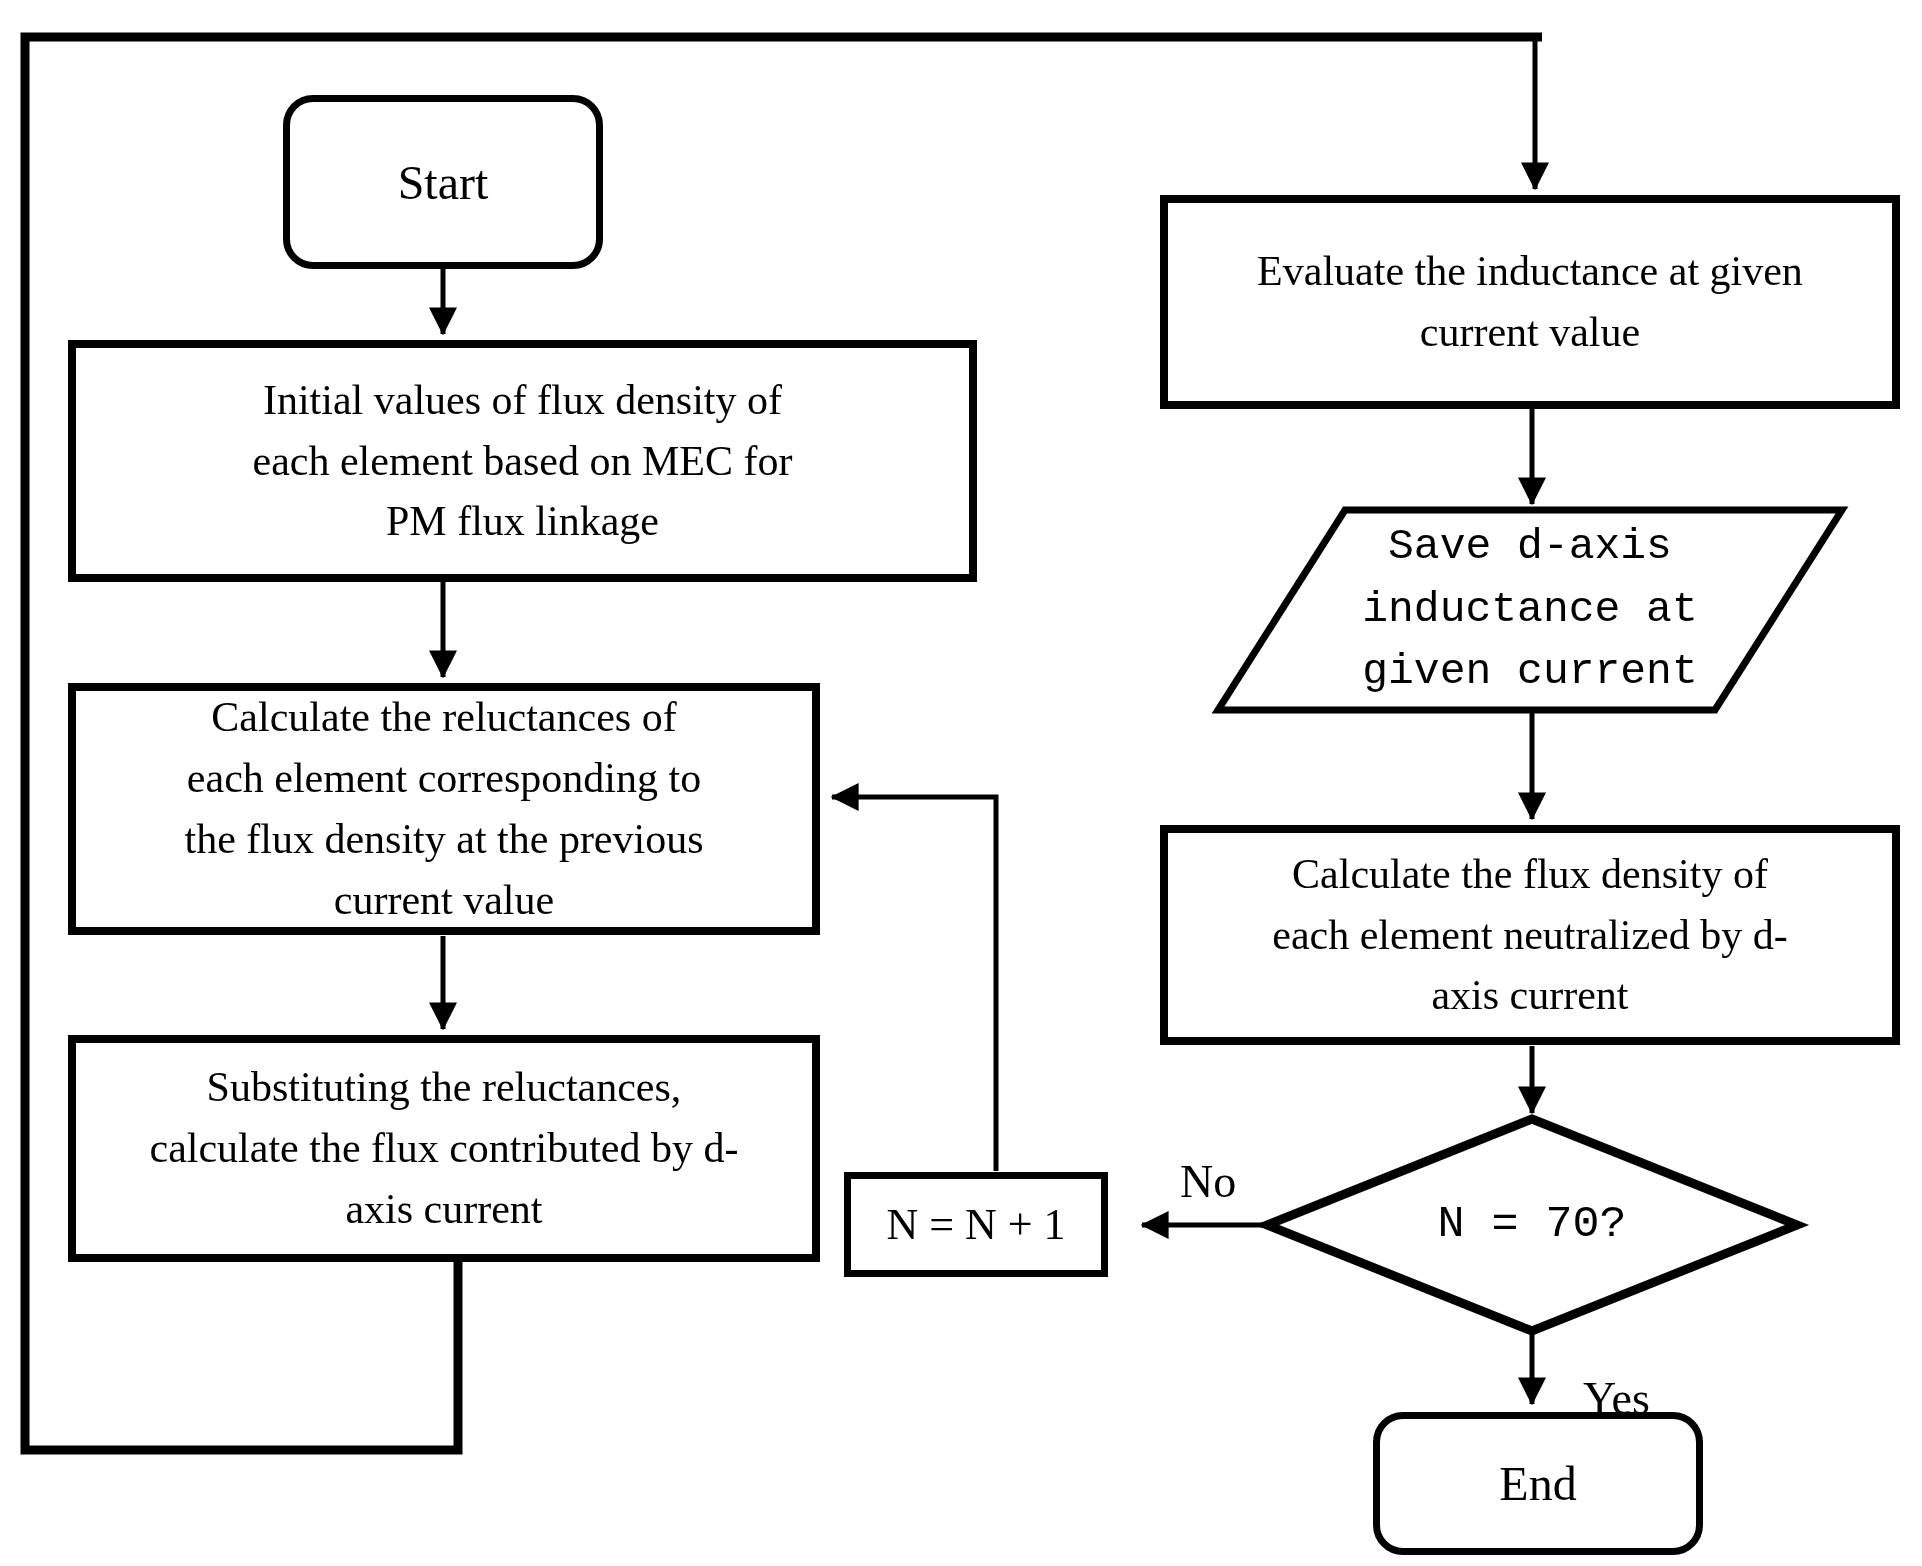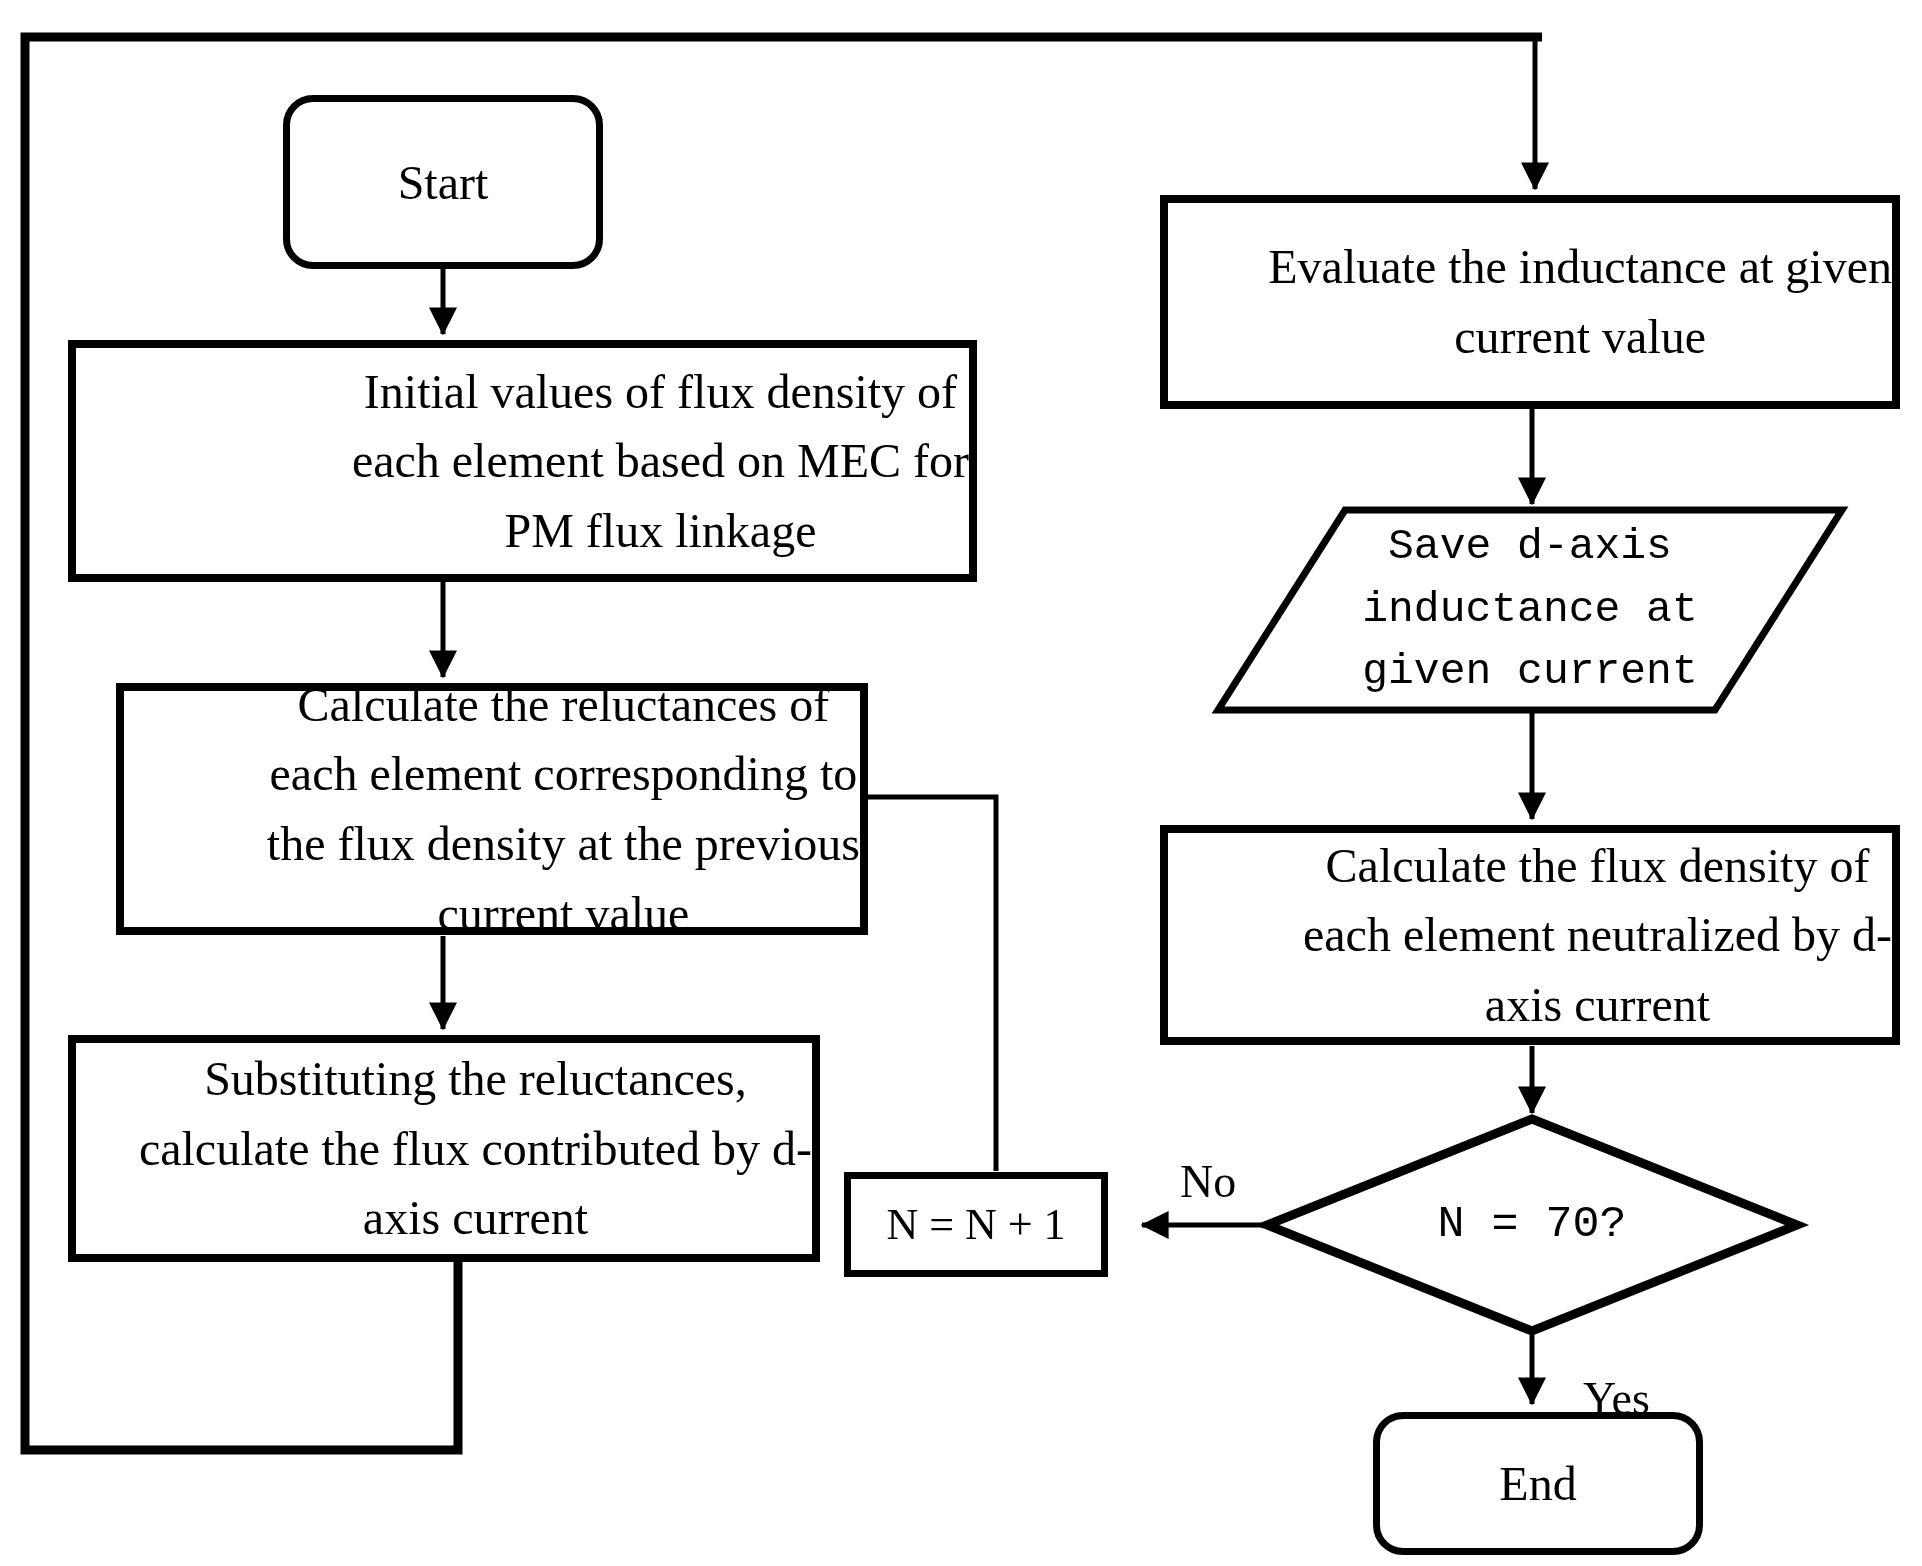--- a/index.html
+++ b/index.html
@@ -27,23 +27,22 @@
     display: flex;
     align-items: center;
     justify-content: center;
     text-align: center;
     background: #ffffff;
     box-sizing: border-box;
     white-space: pre-line;
   }
   .process {
     border: 8px solid #000000;
-    font-size: 48px;
+    font-size: 42px;
     line-height: 1.45;
-    justify-content: flex-end;
   }
   .terminal {
     border: 7px solid #000000;
     border-radius: 30px;
     font-size: 48px;
   }
   .small-process {
     border: 7px solid #000000;
     font-size: 44px;
   }
@@ -109,21 +108,21 @@
   <div class="node terminal" style="left:283px; top:95px; width:320px; height:174px;">
     <span>Start</span>
   </div>
 
   <div class="node process" style="left:68px; top:340px; width:909px; height:242px;">
     <span>Initial values of flux density of
 each element based on MEC for
 PM flux linkage</span>
   </div>
 
-  <div class="node process" style="left:68px; top:683px; width:752px; height:252px;margin-left:48px;">
+  <div class="node process" style="left:68px; top:683px; width:752px; height:252px;">
     <span>Calculate the reluctances of
 each element corresponding to
 the flux density at the previous
 current value</span>
   </div>
 
   <div class="node process" style="left:68px; top:1035px; width:752px; height:227px;">
     <span>Substituting the reluctances,
 calculate the flux contributed by d-
 axis current</span>

